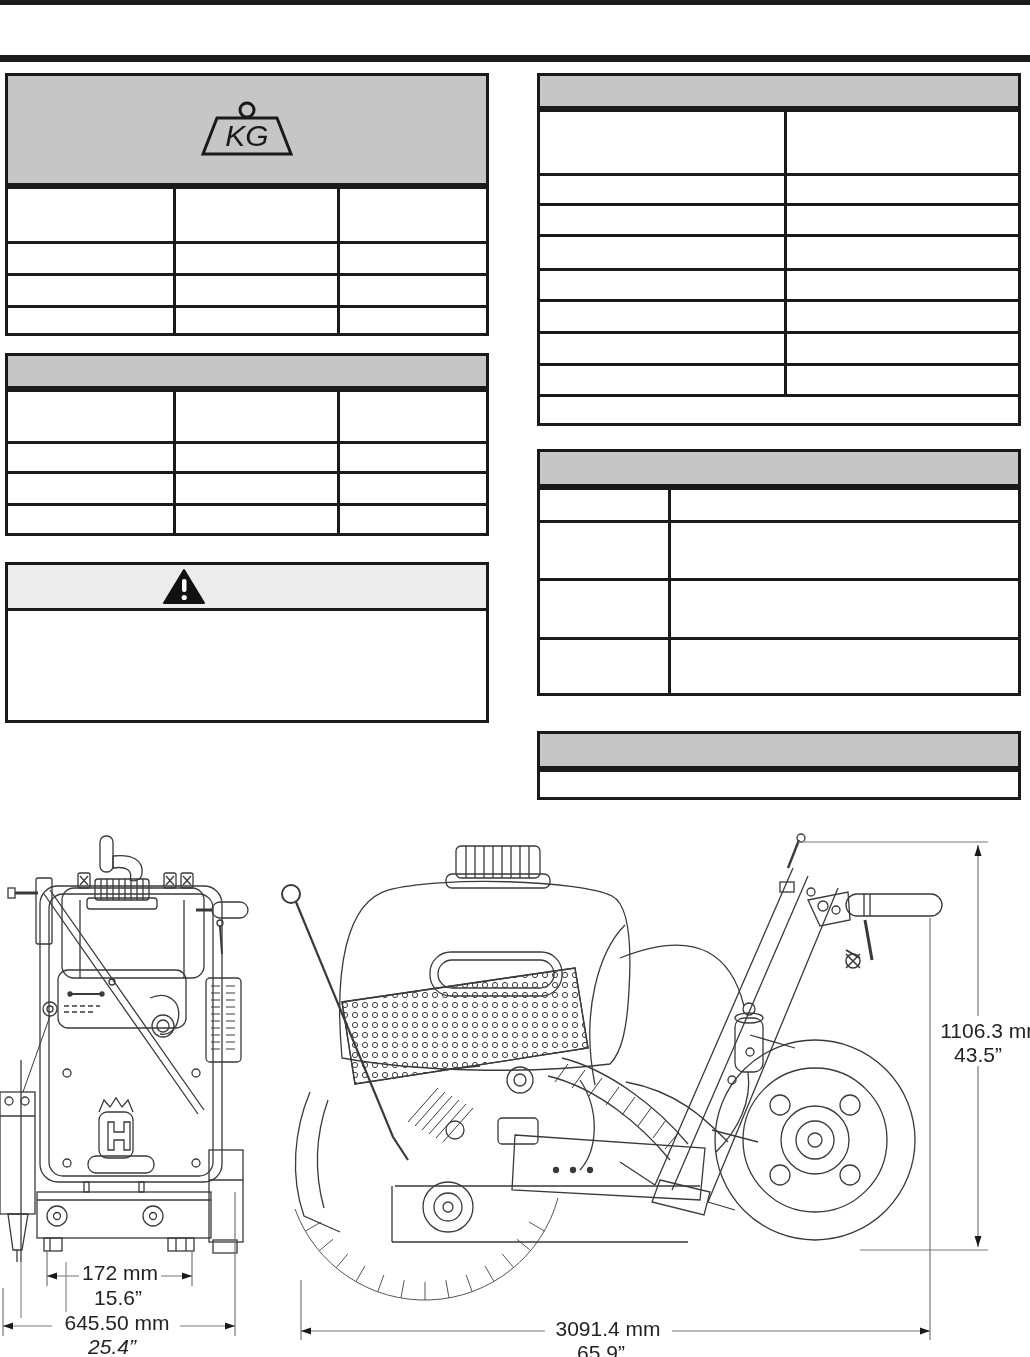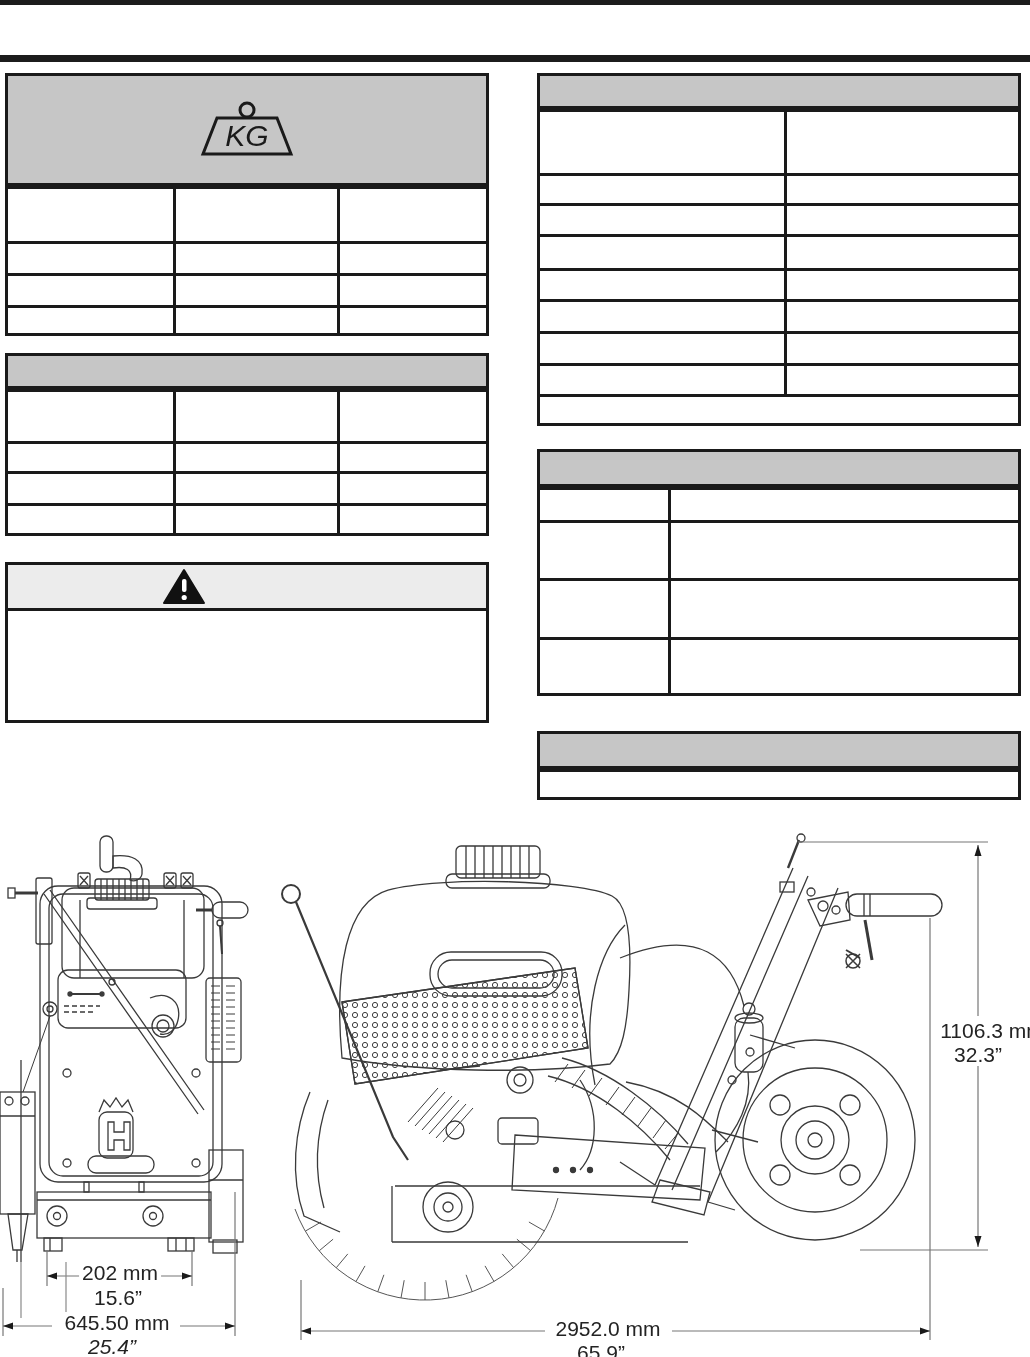--- a/index.html
+++ b/index.html
@@ -350,25 +350,25 @@
     <path d="M301 1331 H545 M672 1331 H930"></path>
     <path d="M301 1331 L311 1327.5 L311 1334.5 Z M930 1331 L920 1327.5 L920 1334.5 Z" fill="#1a1a1a" stroke="none"></path>
 
     <path d="M798 842 H988 M860 1250 H988"></path>
     <path d="M978 845 V1016 M978 1066 V1247"></path>
     <path d="M978 845 L974.5 856 L981.5 856 Z M978 1247 L974.5 1236 L981.5 1236 Z" fill="#1a1a1a" stroke="none"></path>
 
     <path d="M21 1262 V1318 M66 1262 V1330" stroke="#8a8a8a"></path>
   </svg>
 
-  <div class="dim" style="left:120px;top:1262px;">202 mm</div>
+  <div class="dim" style="left:120px;top:1262px;">172 mm</div>
   <div class="dim" style="left:118px;top:1287px;">15.6”</div>
 
   <div class="dim" style="left:117px;top:1312px;text-align:center;">645.50 mm</div>
   <div class="dim" style="left:112px;top:1336px;font-style:italic;">25.4”</div>
 
-  <div class="dim" style="left:608px;top:1318px;">2952.0 mm</div>
+  <div class="dim" style="left:608px;top:1318px;">3091.4 mm</div>
   <div class="dim" style="left:601px;top:1342px;">65.9”</div>
 
   <div class="dim" style="left:992px;top:1020px;">1106.3 mm</div>
-  <div class="dim" style="left:978px;top:1044px;">32.3”</div>
+  <div class="dim" style="left:978px;top:1044px;">43.5”</div>
 
 </div>
 
 </body></html>

